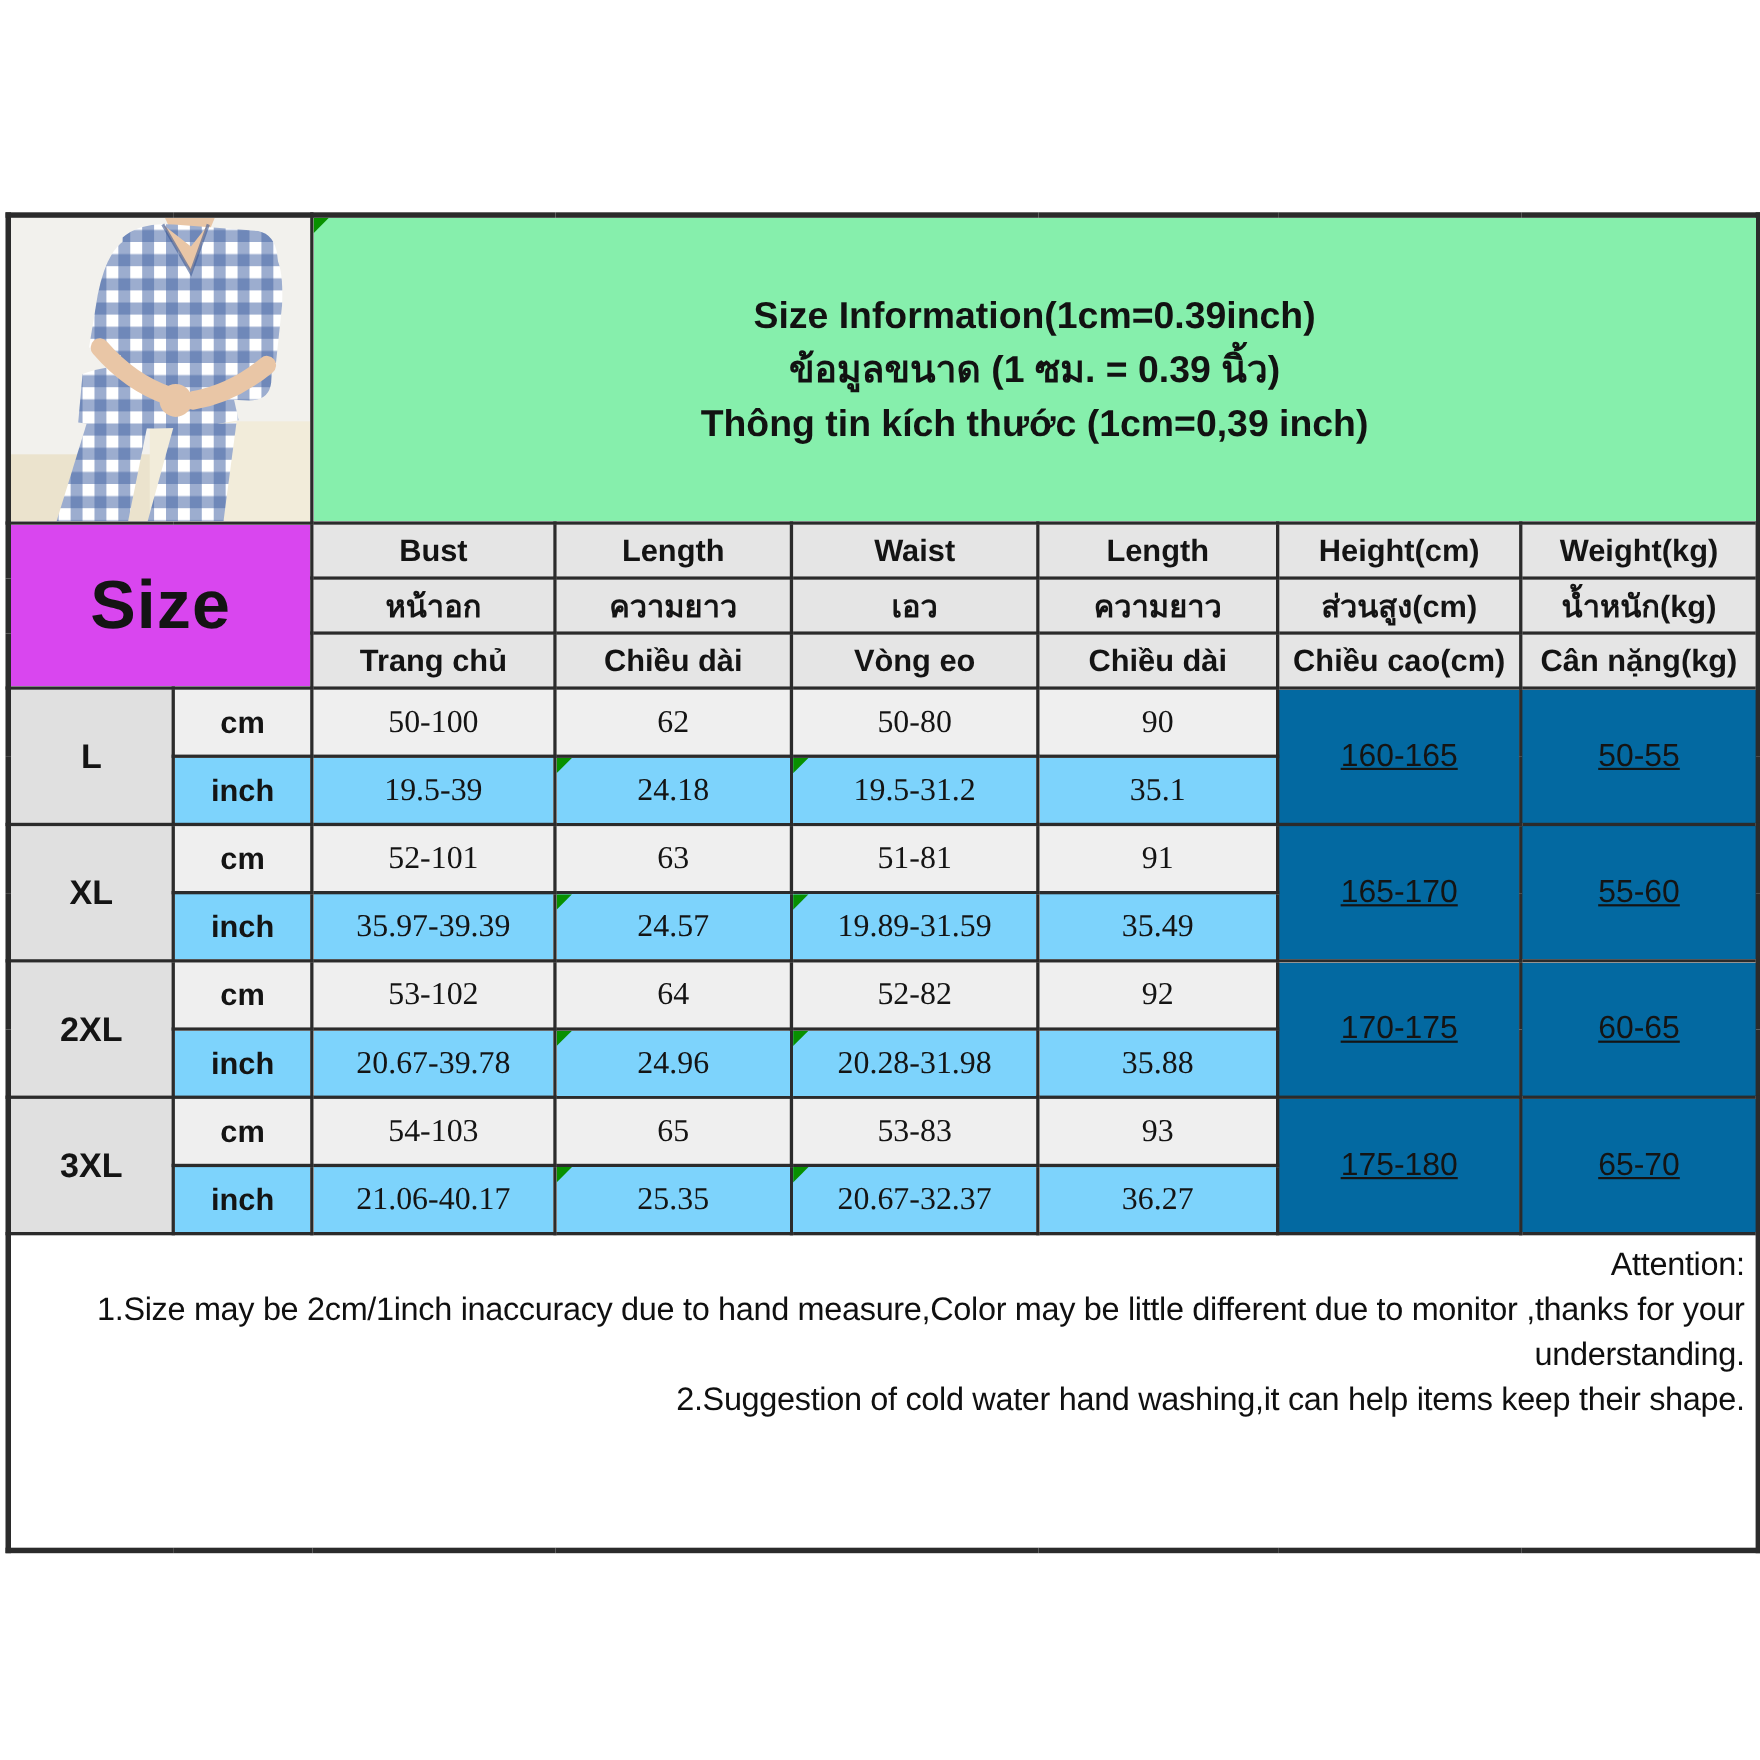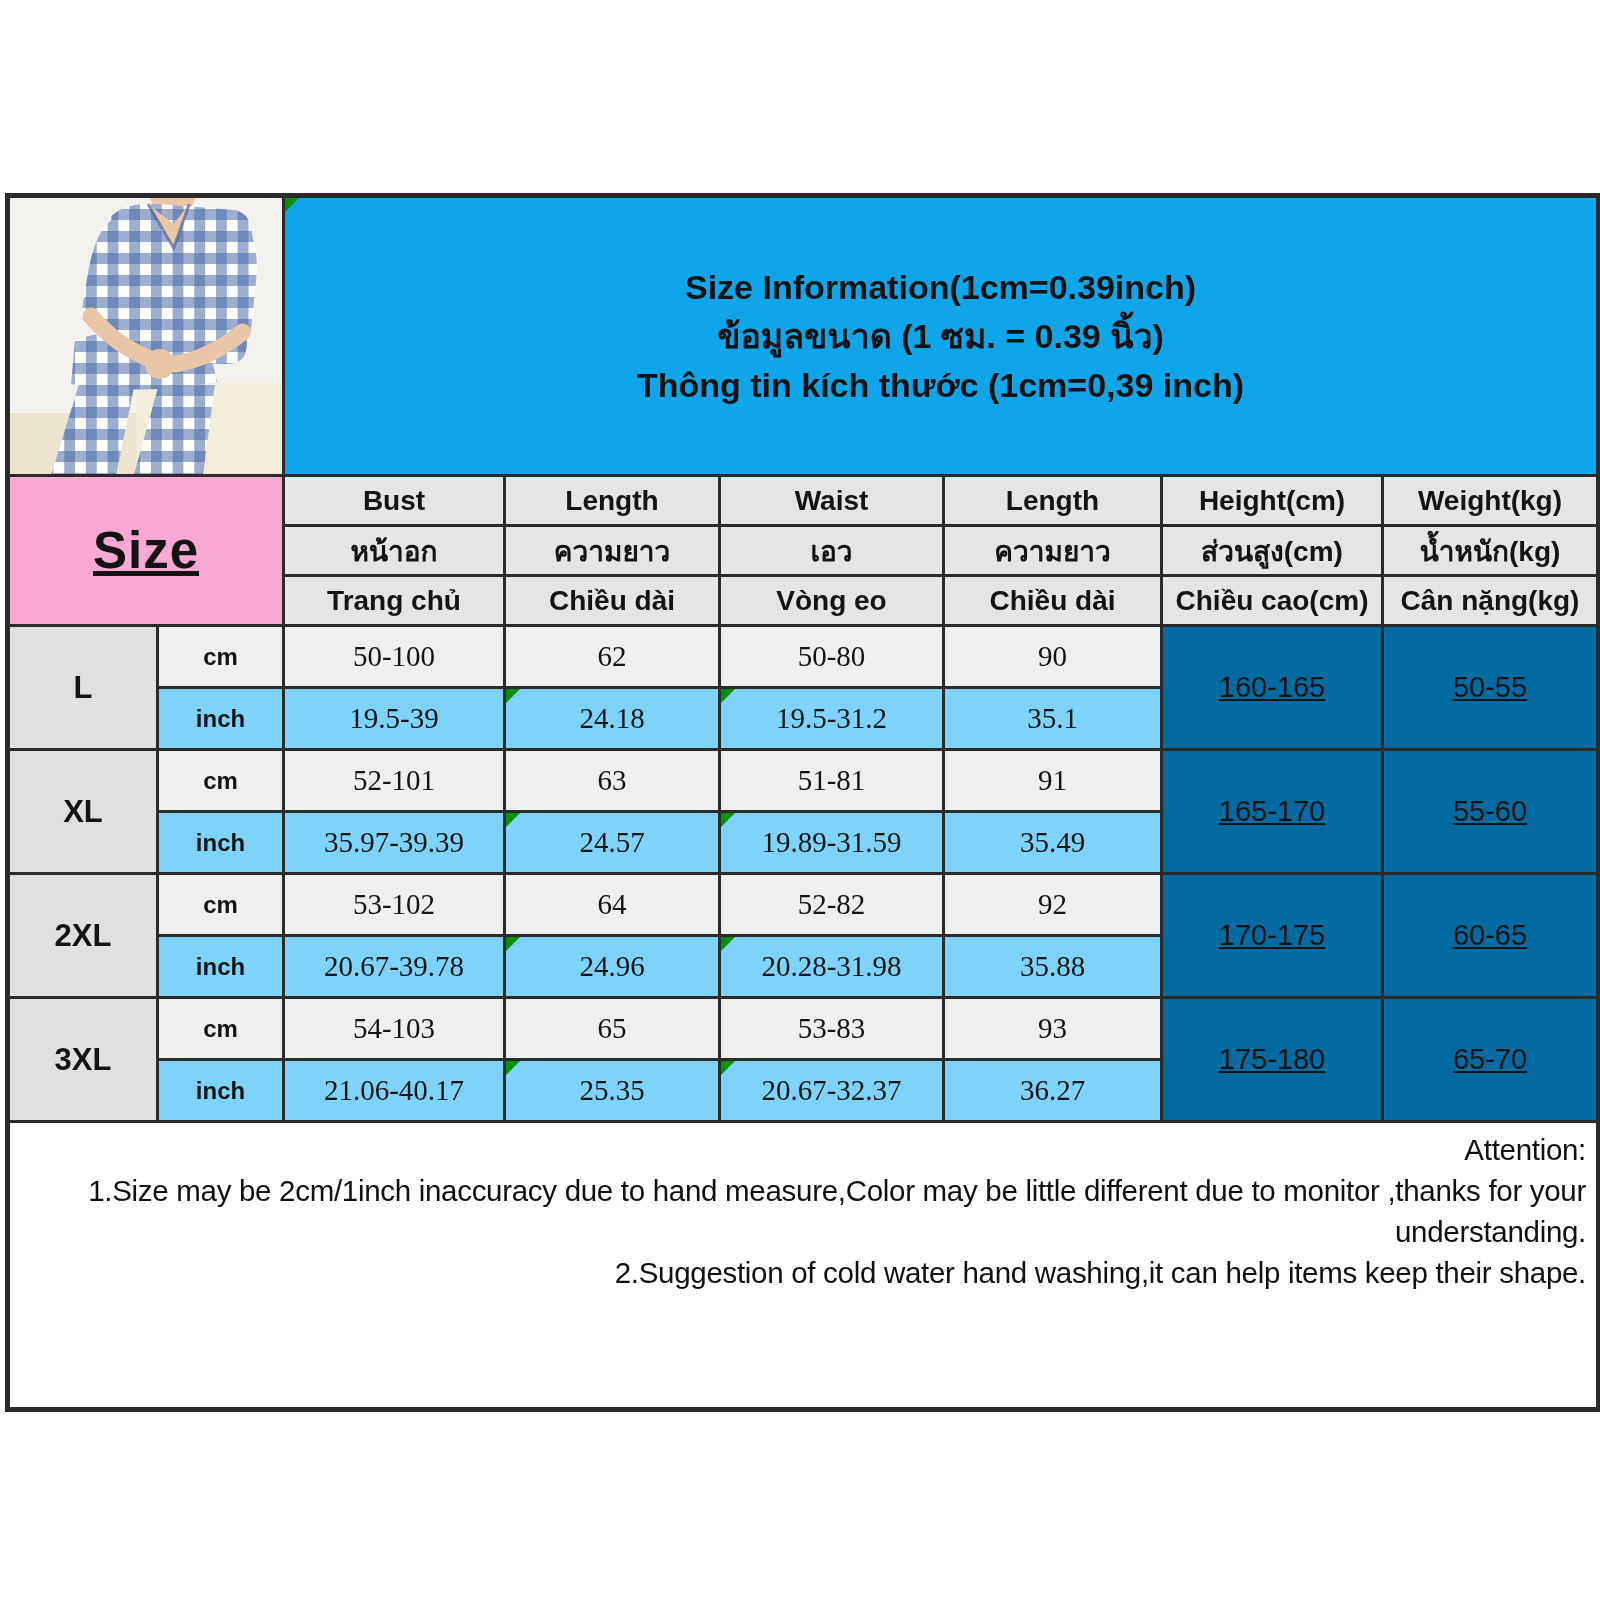--- a/index.html
+++ b/index.html
@@ -9,28 +9,28 @@
     -webkit-font-smoothing:antialiased;
   }
   .sheet{position:absolute;left:5px;top:193px;width:1591px;}
   table.size-table{
     border-collapse:collapse;table-layout:fixed;width:1591px;
     border:5px solid #2b2b2b;
   }
   td,th{border:3px solid #2b2b2b;padding:0;text-align:center;vertical-align:middle;overflow:hidden;}
   
   .photo-cell{background:#f4f3f0;padding:0;}
-  .title-cell{background:#0ea5e9;position:relative;}
+  .title-cell{background:#86efac;position:relative;}
   .title-cell .t-line{font-weight:bold;font-size:34px;line-height:49px;color:#121212;}
   
   .hdr{background:#e5e5e5;font-weight:bold;font-size:28px;}
-  .size-big{background:#f9a8d4;font-weight:bold;font-size:51px;letter-spacing:1px;text-decoration:underline;}
+  .size-big{background:#d946ef;font-weight:bold;font-size:62px;letter-spacing:1px;}
   
   .size-lab{background:#e0e0e0;font-weight:bold;font-size:31px;}
-  .unit{font-weight:bold;font-size:24px;}
+  .unit{font-weight:bold;font-size:28px;}
   .cm-row{background:#efefef;}
   .inch-row{background:#7dd3fc;}
   .val{font-size:29px;font-weight:normal;font-family:Liberation Serif, serif;}
   .span2{background:#0369a1;font-size:29px;text-decoration:underline;}
   tr.rh{height:50px;}
   tr.rd{height:62px;}
   tr.rtop{height:276px;}
   
   .attention-cell{
     background:#ffffff;text-align:right;vertical-align:top;height:278px;

